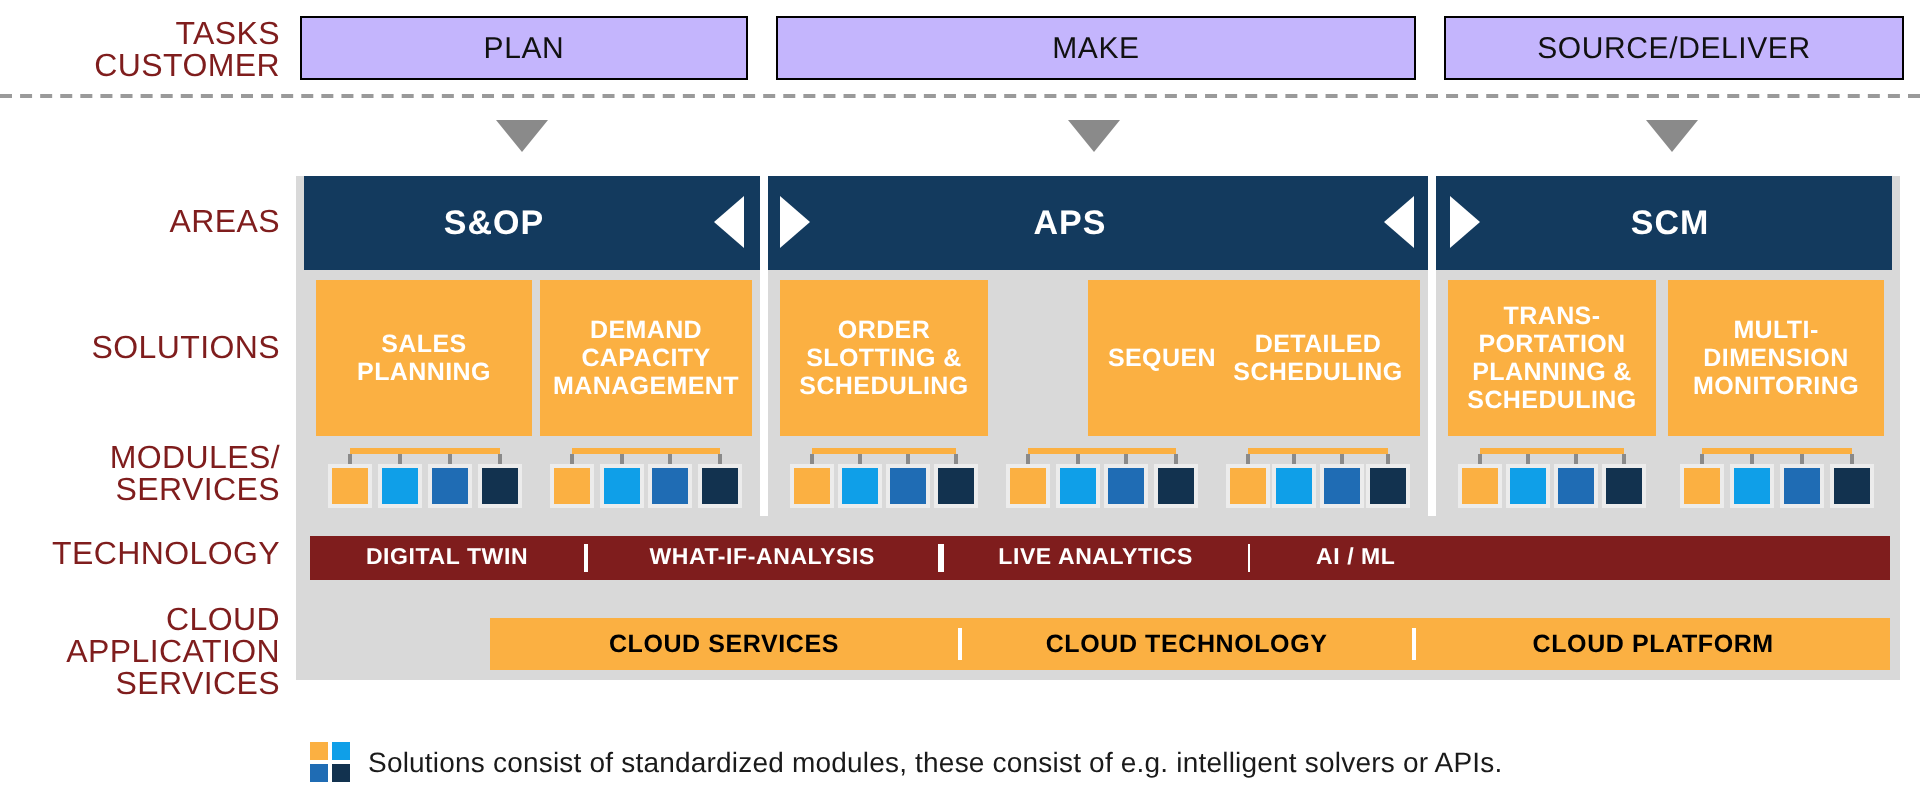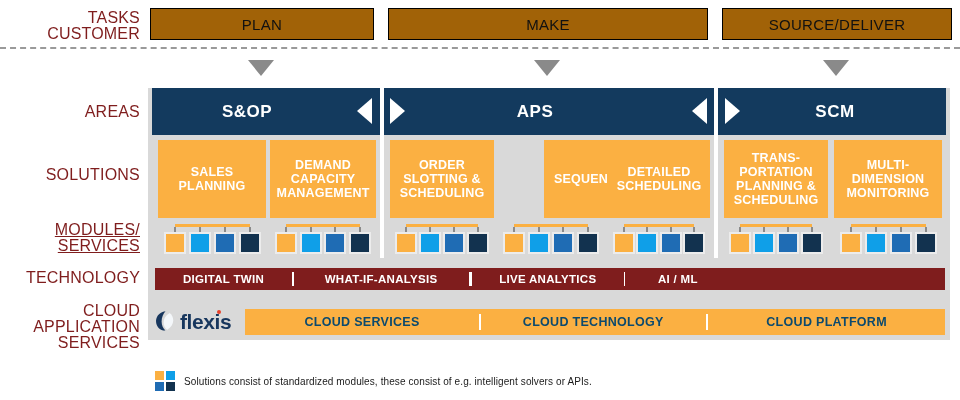--- a/index.html
+++ b/index.html
@@ -21,21 +21,21 @@
     font-size:16px;
     line-height:16px;
     letter-spacing:.2px;
     white-space:pre-line;
   }
 
   
   .taskbox{
     position:absolute;
     border:1.6px solid #000000;
-    background:#a16207;
+    background:#c4b5fd;
     display:flex;align-items:center;justify-content:center;
     font-size:15px;color:#111111;letter-spacing:.3px;
     height:30px;top:8px;
   }
   .dashline{
     position:absolute;left:0;top:47px;width:960px;height:0;
     border-top:2px dashed #9a9a9a;
   }
   .tri{
     position:absolute;width:0;height:0;
@@ -112,21 +112,21 @@
   .vsep{width:1.6px;height:14px;background:#ffffff;flex:0 0 auto;}
 
   
   .cloudbar{
     position:absolute;background:#fbb042;height:26px;
     display:flex;align-items:center;
   }
   .cloudseg{
     flex:0 0 auto;height:26px;
     display:flex;align-items:center;justify-content:center;
-    color:#0c4a6e;font-size:12.5px;font-weight:bold;letter-spacing:.3px;
+    color:#000000;font-size:12.5px;font-weight:bold;letter-spacing:.3px;
   }
   .cloudsep{width:1.8px;height:16px;background:#ffffff;flex:0 0 auto;}
 
   .logo{
     position:absolute;left:155px;top:310px;
     display:flex;align-items:center;gap:5px;
   }
   .logotext{
     font-size:21px;font-weight:bold;color:#17365d;letter-spacing:-.4px;
     position:relative;line-height:21px;
@@ -135,32 +135,32 @@
     position:absolute;width:4px;height:4px;border-radius:50%;
     background:#e8412a;right:10px;top:-1px;
   }
 
   
   .legend{position:absolute;left:155px;top:371px;display:flex;align-items:center;gap:9px;}
   .legendgrid{
     display:grid;grid-template-columns:9px 9px;grid-template-rows:9px 9px;gap:2px;
   }
   .lg{width:9px;height:9px;}
-  .legendtext{font-size:10px;color:#1a1a1a;letter-spacing:.1px;}
+  .legendtext{font-size:14px;color:#1a1a1a;letter-spacing:.1px;}
 </style>
 </head>
 <body>
 
 <div id="stage">
 
   <div class="rowlabel" style="top:10px;">TASKS
 CUSTOMER</div>
   <div class="rowlabel" style="top:104px;">AREAS</div>
   <div class="rowlabel" style="top:167px;">SOLUTIONS</div>
-  <div class="rowlabel" style="top:222px;text-decoration:underline;">MODULES/
+  <div class="rowlabel" style="top:222px;">MODULES/
 SERVICES</div>
   <div class="rowlabel" style="top:270px;">TECHNOLOGY</div>
   <div class="rowlabel" style="top:303px;">CLOUD
 APPLICATION
 SERVICES</div>
 
   <div class="taskbox" style="left:150px;width:222px;">PLAN</div>
   <div class="taskbox" style="left:388px;width:318px;">MAKE</div>
   <div class="taskbox" style="left:722px;width:228px;">SOURCE/DELIVER</div>
 
@@ -276,30 +276,20 @@
     <div class="techseg" style="width:137px;">DIGITAL TWIN</div>
     <div class="vsep"></div>
     <div class="techseg" style="width:175px;">WHAT-IF-ANALYSIS</div>
     <div class="vsep"></div>
     <div class="vsep"></div>
     <div class="techseg" style="width:152px;">LIVE ANALYTICS</div>
     <div class="vsep"></div>
     <div class="techseg" style="width:105px;">AI / ML</div>
   </div>
 
-  <div class="logo">
-    <svg width="20" height="22" viewBox="0 0 20 22">
-      <path d="M10.5 1.2 C3.5 2.4 0.6 7.2 1.1 12.3 C1.6 17.3 5.4 20.8 10.4 20.6 C8.2 18.6 6.6 15.6 6.6 11.6 C6.6 7.2 8.3 3.6 10.5 1.2 Z" fill="#17365d"></path>
-      <path d="M14.6 3.0 C10.6 5.4 8.6 8.8 8.6 12.4 C8.6 15.6 10.1 18.2 12.2 19.8 C16.2 17.4 18.2 13.8 18.2 10.2 C18.2 7.0 16.7 4.6 14.6 3.0 Z" fill="#f4f7fa"></path>
-    </svg>
-    <div class="logotext">
-      <span>flexis</span>
-      <span class="logodot"></span>
-    </div>
-  </div>
 
   <div class="cloudbar" style="left:245px;top:309px;width:700px;">
     <div class="cloudseg" style="width:234px;">CLOUD SERVICES</div>
     <div class="cloudsep"></div>
     <div class="cloudseg" style="width:225px;">CLOUD TECHNOLOGY</div>
     <div class="cloudsep"></div>
     <div class="cloudseg" style="width:238px;">CLOUD PLATFORM</div>
   </div>
 
   <div class="legend">

